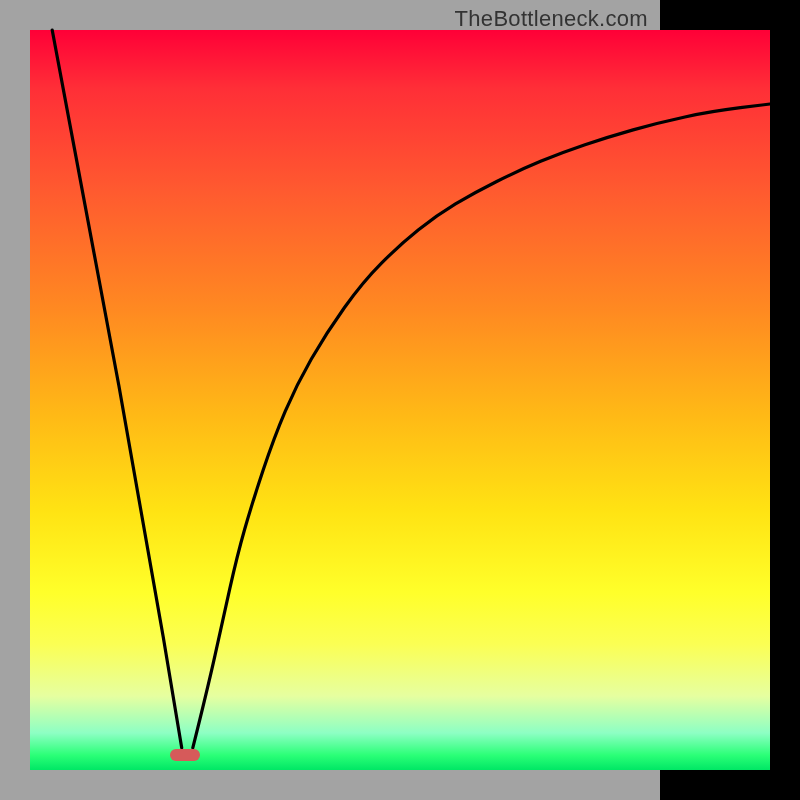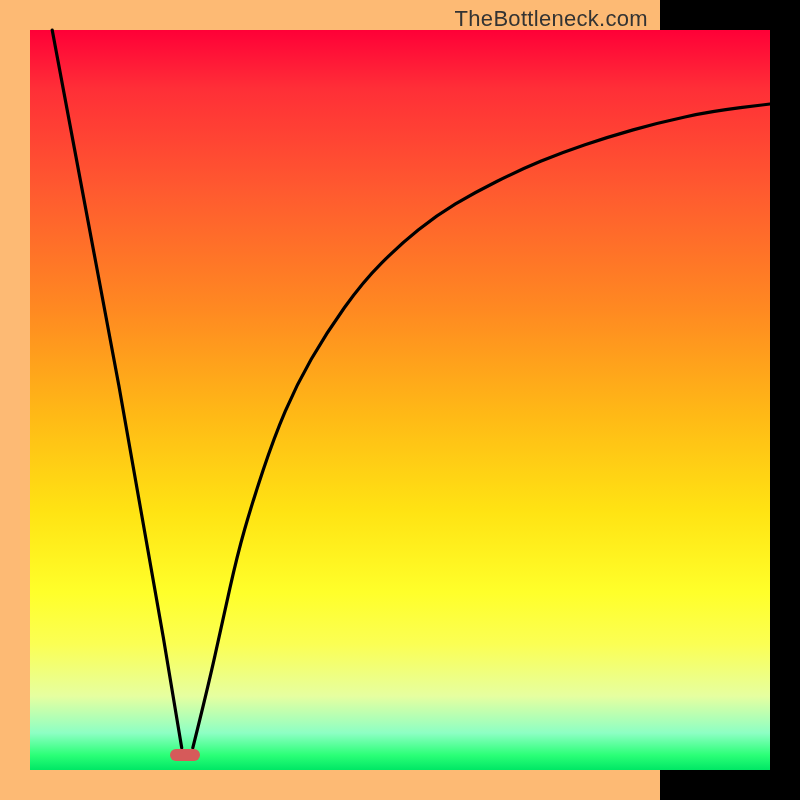--- a/index.html
+++ b/index.html
@@ -8,21 +8,21 @@
     width: 800px;
     height: 800px;
     overflow: hidden;
     background: #000;
     font-family: Arial, Helvetica, sans-serif;
   }
   .frame {
     position: relative;
     width: 660px;
     height: 800px;
-    background: #fdba74;
+    background: #a3a3a3;
   }
   .plot-area {
     position: absolute;
     left: 30px;
     top: 30px;
     width: 740px;
     height: 740px;
     background: linear-gradient(to bottom,
       #ff0037 0%,
       #ff2f37 8%,

